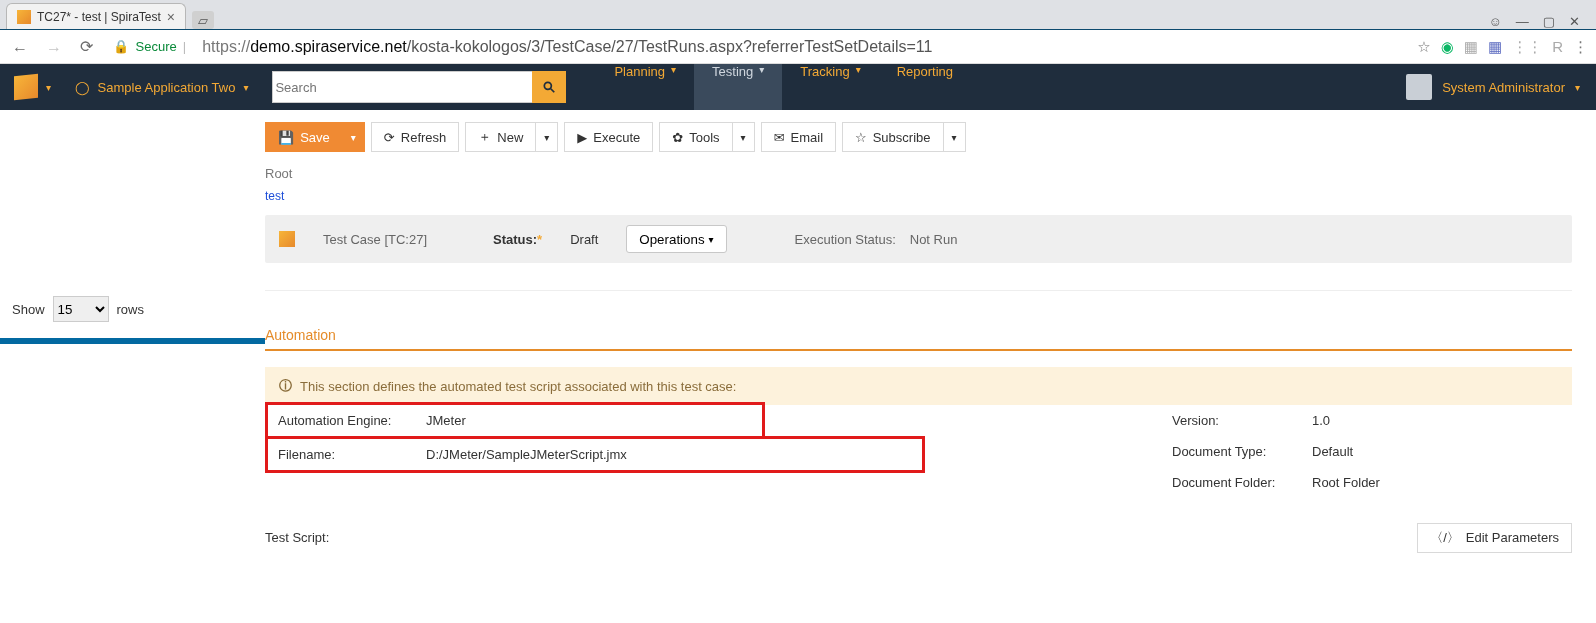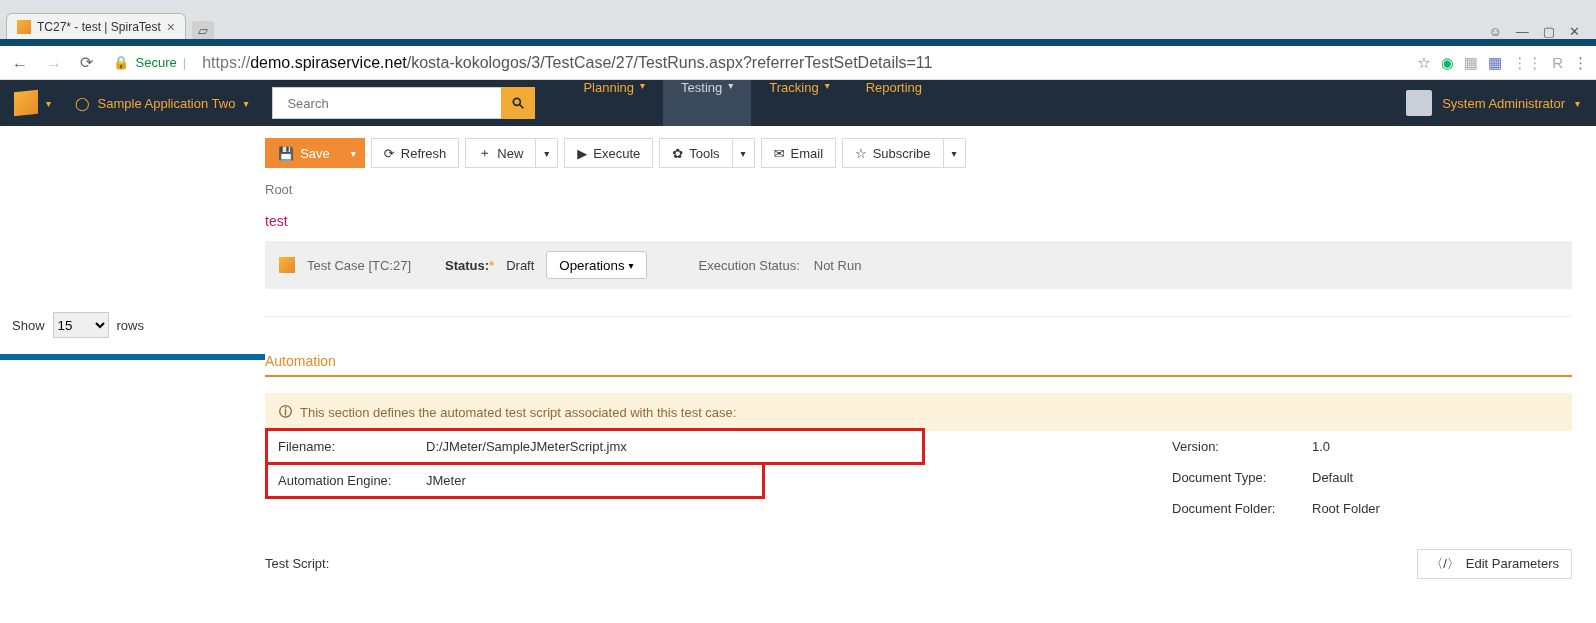--- a/index.html
+++ b/index.html
@@ -1,37 +1,37 @@
 <!DOCTYPE html>
 <html><head>
 <meta charset="utf-8">
 <style>
   * { box-sizing: border-box; margin: 0; padding: 0; font-family: Arial, Helvetica, sans-serif; }
   body { background: #fff; font-size: 13px; color: #333; width:1596px; }
 
   
-  .chrome-tabs { background:#dfe1e5; height:46px; display:flex; align-items:flex-end; padding:0 6px; border-bottom:7px solid #0c4a6e;}
+  .chrome-tabs { background:#dfe1e5; height:30px; display:flex; align-items:flex-end; padding:0 6px; border-bottom:1px solid #0c4a6e;}
   .chrome-tab { background:#f2f2f2; height:26px; display:flex; align-items:center; padding:0 10px; border-radius:6px 6px 0 0; font-size:12px; color:#333; gap:6px; border:1px solid #b7b7b7; border-bottom:none;}
   .chrome-tab .close { color:#666; font-size:14px; cursor:pointer;}
   .chrome-new-tab { width:22px; height:18px; background:#d0d0d0; margin-left:6px; display:flex; align-items:center; justify-content:center; color:#555; border-radius:3px;}
   .chrome-right { margin-left:auto; display:flex; gap:14px; padding:0 10px; color:#555;}
   .chrome-address { height:34px; display:flex; align-items:center; padding:0 8px; gap:10px; border-bottom:1px solid #dcdcdc;}
   .nav-icon { color:#6d6d6d; font-size:16px; padding:0 4px; }
   .secure-chip { display:flex; align-items:center; gap:6px; padding:0 6px; color:#0a8a3a; font-size:13px;}
   .url-text { color:#333; font-size:16px; }
   .url-host { color:#0a0a0a; }
   .addr-right { margin-left:auto; display:flex; gap:10px; color:#777; font-size:15px;}
 
   
   .topnav { background:#1f2d3d; height:46px; display:flex; align-items:center; color:#f3a935; }
   .brand { display:flex; align-items:center; gap:8px; padding:0 14px; }
   .brand-cube { width:24px; height:24px; background:linear-gradient(135deg,#f7b539,#e7892c); transform:skewY(-6deg); }
   .proj-drop { display:flex; align-items:center; gap:8px; cursor:pointer; color:#f3a935; padding:0 10px;}
   .search-wrap { display:flex; margin-left:14px;}
-  .search-input { width:229px; height:32px; border:1px solid #ccc; border-right:none; padding:0 14px; font-size:13px; }
+  .search-input { width:260px; height:32px; border:1px solid #ccc; border-right:none; padding:0 2px; font-size:13px; }
   .search-btn { width:34px; height:32px; background:#f3a935; border:none; display:flex; align-items:center; justify-content:center; cursor:pointer;}
   .topmenu { display:flex; margin-left:30px; height:100%; }
   .topmenu-item { display:flex; align-items:flex-start; gap:6px; padding:0 18px; color:#f3a935; cursor:pointer; }
   .topmenu-item.active { background:#3a4a5c; color:#cfd6de; }
   .spacer { flex:1; }
   .user-area { display:flex; align-items:center; gap:10px; padding:0 16px; color:#f3a935;}
   .avatar { width:26px; height:26px; background:#c9cfd6; border-radius:2px;}
   .caret { font-size:10px; }
 
   
@@ -42,23 +42,23 @@
   
   .toolbar { display:flex; gap:6px; padding:12px 0 8px 0; align-items:center; }
   .btn { height:30px; display:inline-flex; align-items:center; gap:6px; padding:0 12px; border:1px solid #d9d9d9; background:#fff; color:#333; font-size:13px; cursor:pointer; }
   .btn.orange { background:#f08a33; color:#fff; border-color:#f08a33; }
   .btn .sm-icon { font-size:13px; }
   .btn-group { display:flex; }
   .btn-group .btn + .btn { border-left:none; }
   .btn.caret-only { padding:0 8px; }
 
   .breadcrumb { color:#777; font-size:13px; margin:6px 0 2px; }
-  .title { color:#be185d; font-size:14px; margin:16px 0 12px; }
-
-  .status-bar { background:#efefef; padding:10px 14px; display:flex; align-items:center; gap:12px; border-radius:2px; }
+  .title { color:#1d4ed8; font-size:12px; margin:8px 0 12px; }
+
+  .status-bar { background:#efefef; padding:10px 14px; display:flex; align-items:center; gap:28px; border-radius:2px; }
   .status-bar .item-cube { width:16px; height:16px; background:linear-gradient(135deg,#f7b539,#e7892c); }
   .status-text { color:#666; }
   .status-label { color:#333; font-weight:600; }
   .req-star { color:#f3a935; font-weight:bold; }
   .ops-btn { height:28px; background:#fff; border:1px solid #c8c8c8; border-radius:3px; padding:0 12px; display:flex; align-items:center; gap:4px; cursor:pointer;}
   .exec-wrap { margin-left:40px; display:flex; align-items:center; gap:14px; color:#666;}
   .notrun { color:#666; cursor:pointer;}
 
   
   .rows-ctrl { display:flex; align-items:center; gap:8px; padding:16px 12px; color:#333; border-bottom:6px solid #0369a1; }
@@ -259,30 +259,30 @@
     <div class="section-head">Automation</div>
 
     <div class="info-banner">
       <span style="font-weight:bold;">ⓘ</span>
       <span>This section defines the automated test script associated with this test case:</span>
     </div>
 
 
     <div class="fields-row" style="margin-top:0px;">
       <div>
+        <div class="red-box" style="display:flex; width:500px; margin-top:-3px;">
+          <div class="field-pair">
+              <div class="fld-lab">Automation Engine:</div>
+              <div class="fld-val">JMeter</div>
+            </div>
+        </div>
         <div class="red-box" style="display:flex; width:660px; margin-top:-3px;">
           <div class="field-pair">
               <div class="fld-lab">Filename:</div>
               <div class="fld-val" style="min-width:420px;">D:/JMeter/SampleJMeterScript.jmx</div>
-            </div>
-        </div>
-        <div class="red-box" style="display:flex; width:500px; margin-top:-3px;">
-          <div class="field-pair">
-              <div class="fld-lab">Automation Engine:</div>
-              <div class="fld-val">JMeter</div>
             </div>
         </div>
       </div>
       <div class="right-fields">
         <div class="field-pair">
             <div class="fld-lab">Version:</div>
             <div class="fld-val">1.0</div>
           </div>
         <div class="field-pair">
             <div class="fld-lab">Document Type:</div>

